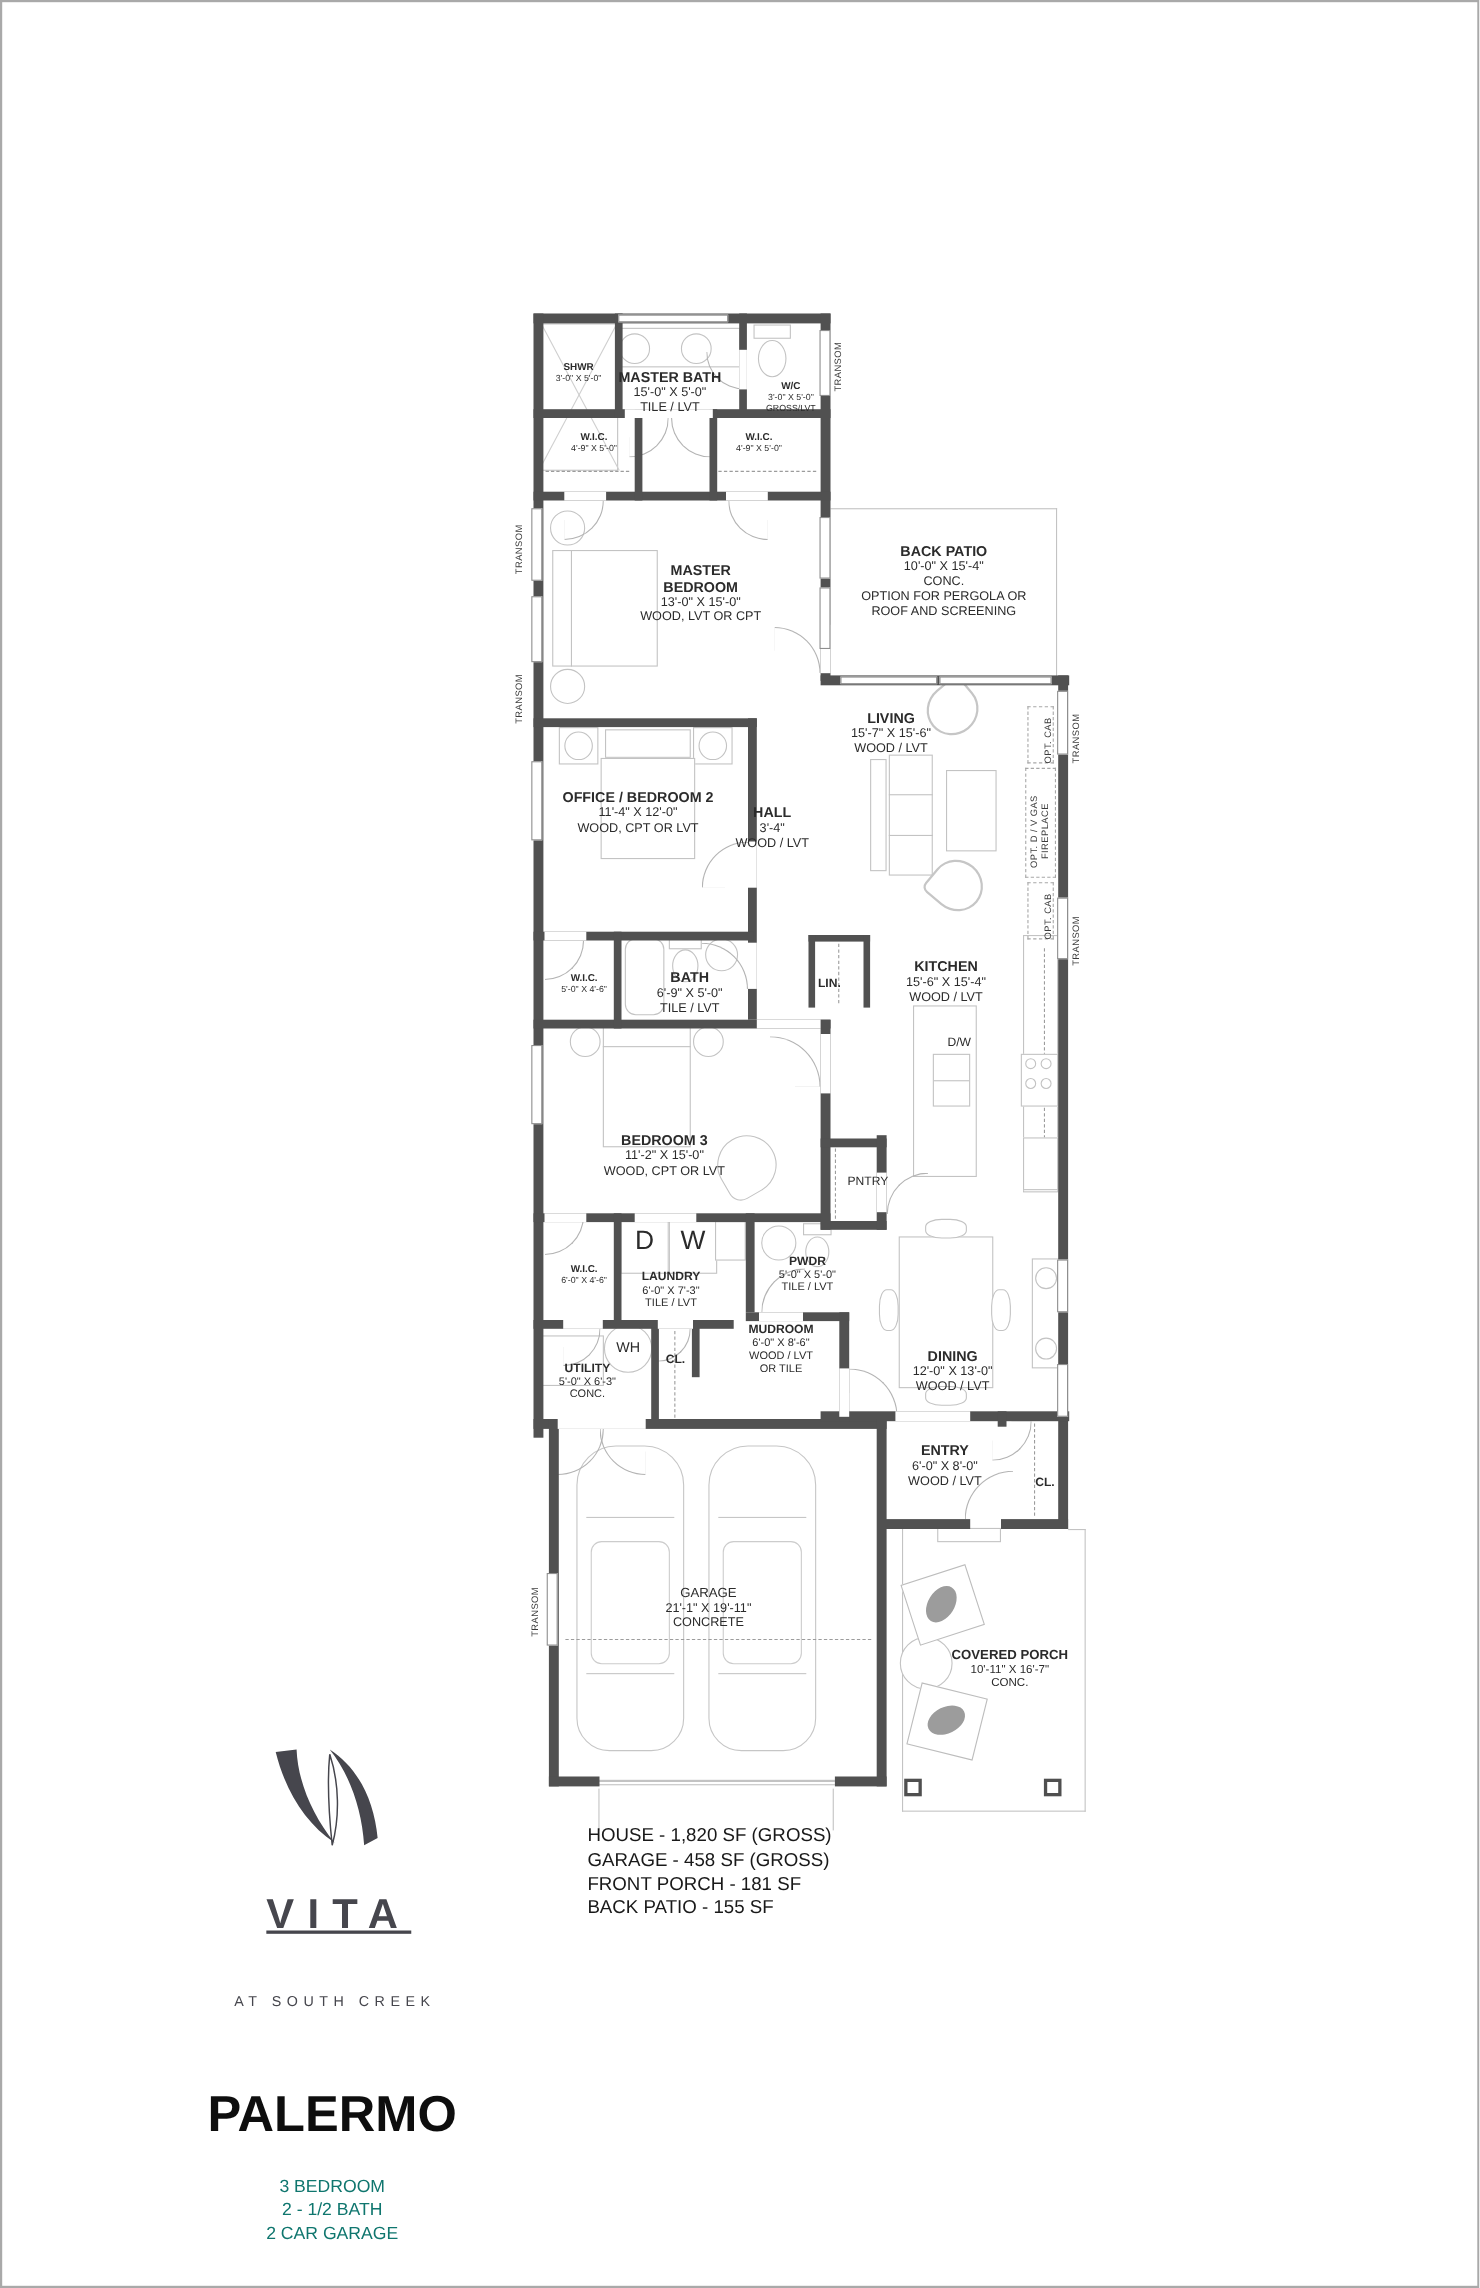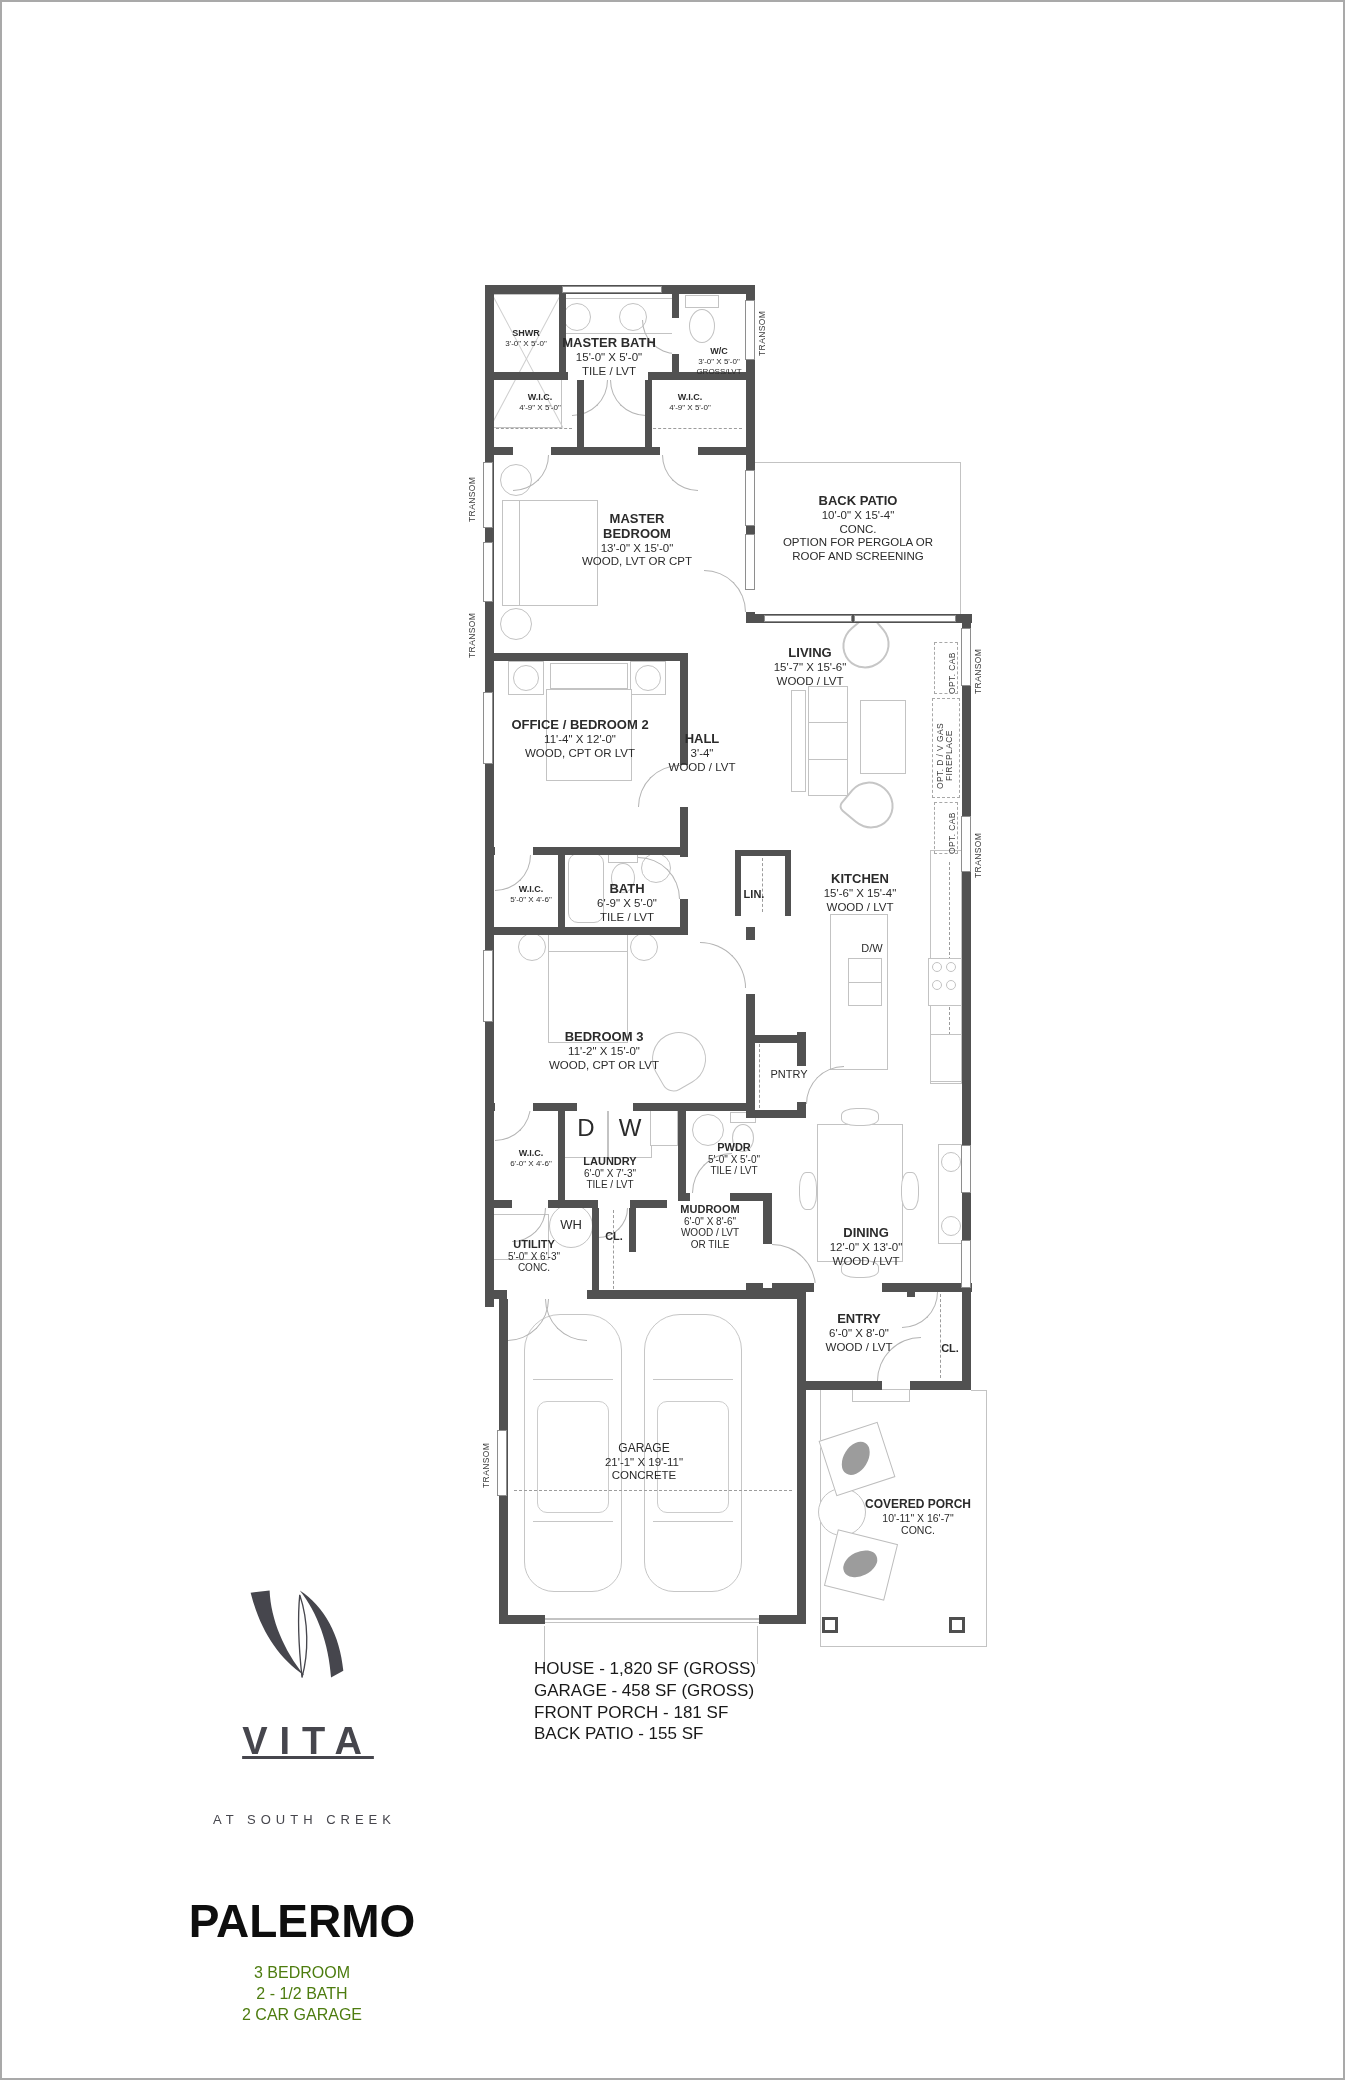--- a/index.html
+++ b/index.html
@@ -43,21 +43,21 @@
   .post{position:absolute;border:3px solid #4f4f4f;width:16px;height:16px;box-sizing:border-box;z-index:3;background:#fff;}
   .pchair{position:absolute;border:1px solid #bdbdbd;box-sizing:border-box;z-index:1;background:#fff;}
   .cush{position:absolute;left:11px;top:15px;width:36px;height:24px;background:#9c9c9c;border-radius:50%;transform:rotate(-40deg);}
   .lchair{position:absolute;border:2px solid #c6c6c6;border-radius:50% 50% 50% 14%;box-sizing:border-box;background:#fff;z-index:1;}
   
   .bline{position:absolute;left:150px;width:300px;text-align:center;color:#46464d;z-index:6;}
   .b-vita{font-size:38px;font-weight:700;letter-spacing:12px;text-indent:12px;text-decoration:underline;}
   .b-attiva{font-size:38px;font-weight:400;letter-spacing:9px;text-indent:9px;}
   .b-tag{font-size:13px;letter-spacing:5px;text-indent:5px;}
   .b-plan{font-size:46px;font-weight:700;color:#0e0e0e;line-height:1.0;}
-  .b-specs{font-size:16px;color:#4d7c0f;line-height:1.32;}
+  .b-specs{font-size:16px;color:#0f766e;line-height:1.32;margin-top:16px;}
   #areas{position:absolute;left:532px;top:1656px;font-size:17px;color:#191919;line-height:1.28;z-index:6;}
 </style>
 </head>
 <body>
 
 <div id="page">
 
   <div class="w" style="left:483px;top:283px;width:270px;height:9px"></div>
   <div class="w" style="left:483px;top:283px;width:9px;height:1022px"></div>
   <div class="w" style="left:744px;top:283px;width:9px;height:334px"></div>

